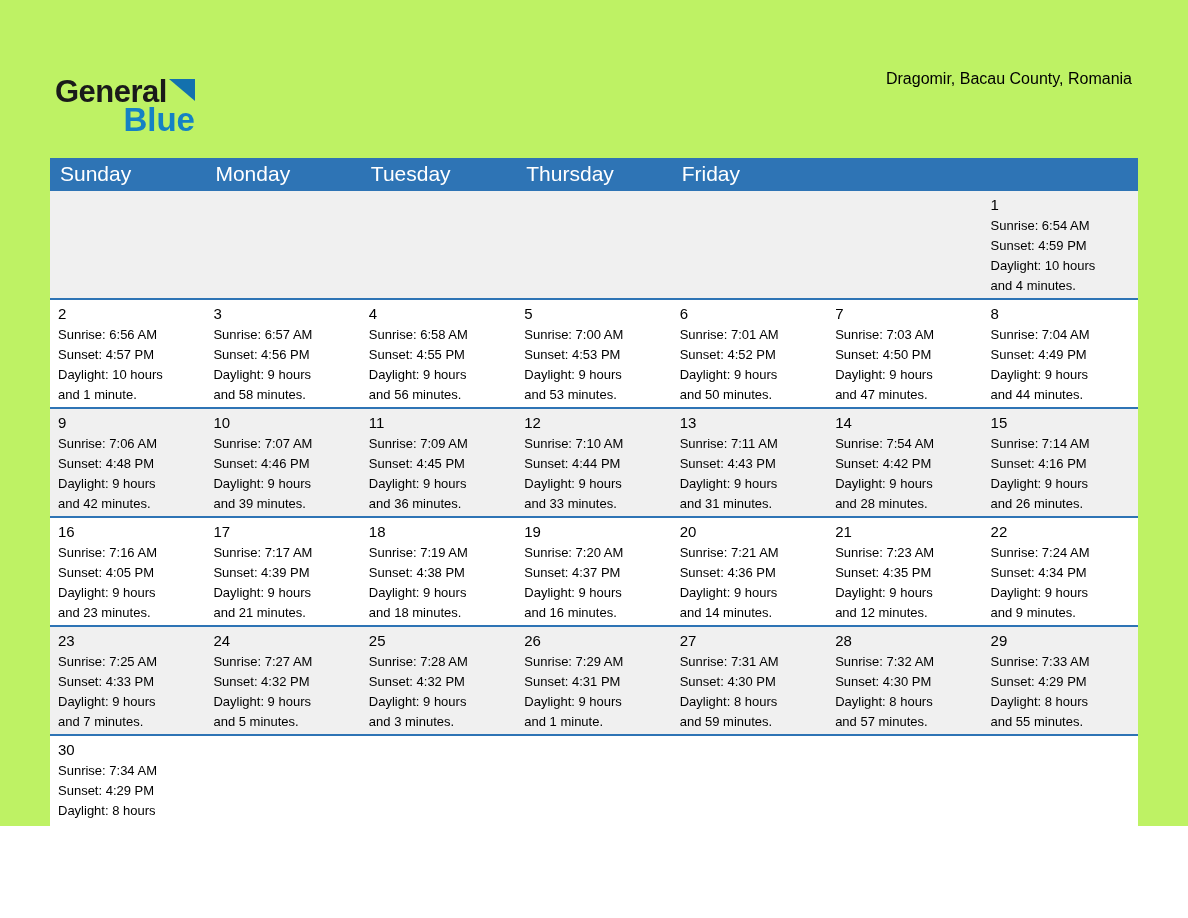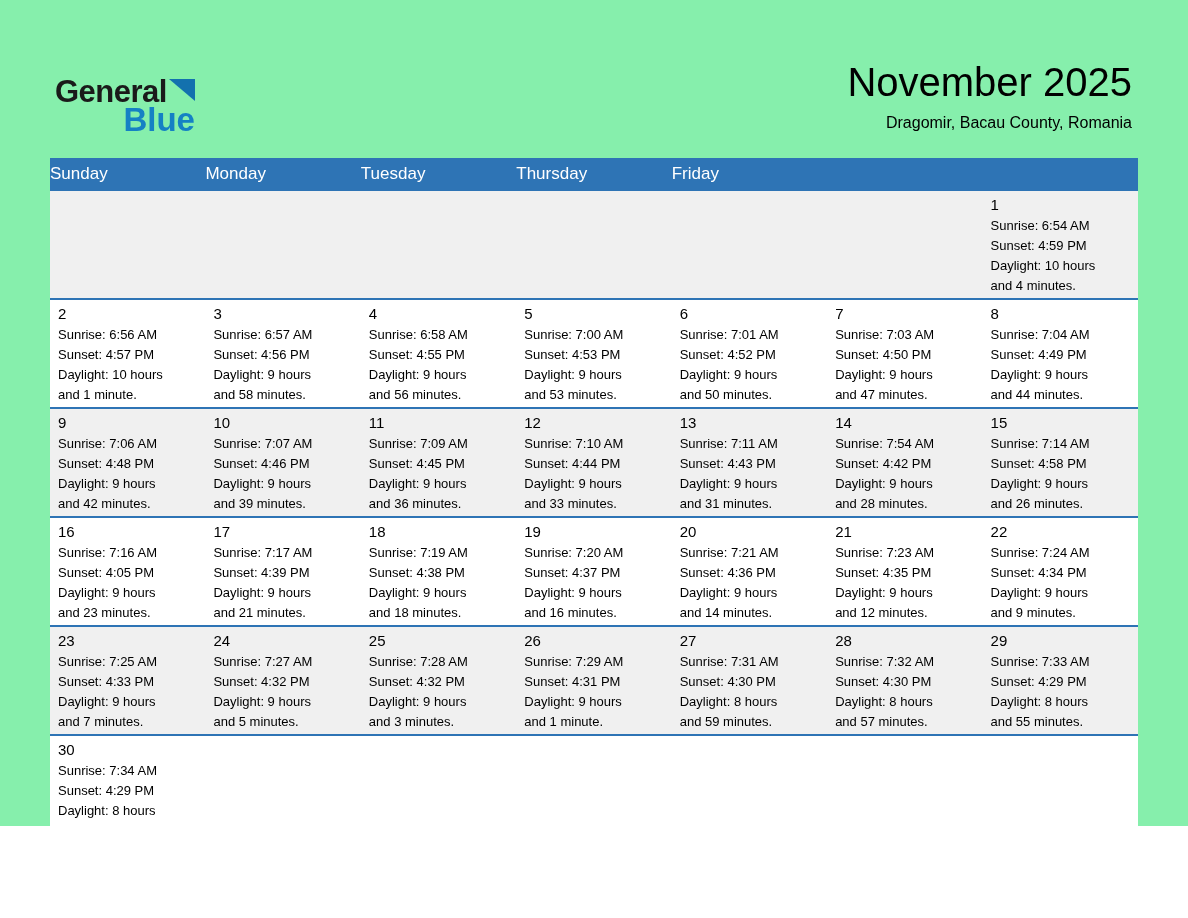--- a/index.html
+++ b/index.html
@@ -15,21 +15,21 @@
   body {
     width: 1188px;
     height: 918px;
     font-family: "Liberation Sans", sans-serif;
     color: var(--text);
   }
   .page {
     position: relative;
     width: 1188px;
     height: 826px;
-    background: #86efac;
+    background: #bef264;
     overflow: hidden;
   }
 
   
   .logo {
     position: absolute;
     left: 55px;
     top: 76px;
     display: inline-block;
   }
@@ -84,22 +84,23 @@
     width: 1088px;
   }
   .weekday-row {
     display: grid;
     grid-template-columns: repeat(7, 1fr);
     background: var(--accent);
     height: 31px;
   }
   .weekday-cell {
     color: #ffffff;
-    font-size: 17px;
+    font-size: 21px;
     line-height: 31px;
+    padding-left: 10px;
     white-space: nowrap;
     overflow: hidden;
   }
   .week {
     display: grid;
     grid-template-columns: repeat(7, 1fr);
     border-top: 2px solid var(--accent);
     min-height: 109px;
     background: #ffffff;
   }
@@ -125,21 +126,20 @@
 
   <div class="logo">
     <div class="logo-row">
       <span class="logo-general">General</span>
       <span class="logo-flag"></span>
     </div>
     <div class="logo-blue">Blue</div>
   </div>
 
   <div class="titles">
-    <div class="month-title">November 2025</div>
     <div class="location">Dragomir, Bacau County, Romania</div>
   </div>
 
   <div class="calendar">
     <div class="weekday-row">
       <div class="weekday-cell">Sunday</div>
       <div class="weekday-cell">Monday</div>
       <div class="weekday-cell">Tuesday</div>
       <div class="weekday-cell">Thursday</div>
       <div class="weekday-cell">Friday</div>
@@ -250,21 +250,21 @@
           <div class="day-cell">
             <div class="day-number">14</div>
             <div class="day-line">Sunrise: 7:54 AM</div>
             <div class="day-line">Sunset: 4:42 PM</div>
             <div class="day-line">Daylight: 9 hours</div>
             <div class="day-line">and 28 minutes.</div>
           </div>
           <div class="day-cell">
             <div class="day-number">15</div>
             <div class="day-line">Sunrise: 7:14 AM</div>
-            <div class="day-line">Sunset: 4:58 PM</div>
+            <div class="day-line">Sunset: 4:16 PM</div>
             <div class="day-line">Daylight: 9 hours</div>
             <div class="day-line">and 26 minutes.</div>
           </div>
         </div>
         <div class="week">
           <div class="day-cell">
             <div class="day-number">16</div>
             <div class="day-line">Sunrise: 7:16 AM</div>
             <div class="day-line">Sunset: 4:05 PM</div>
             <div class="day-line">Daylight: 9 hours</div>

